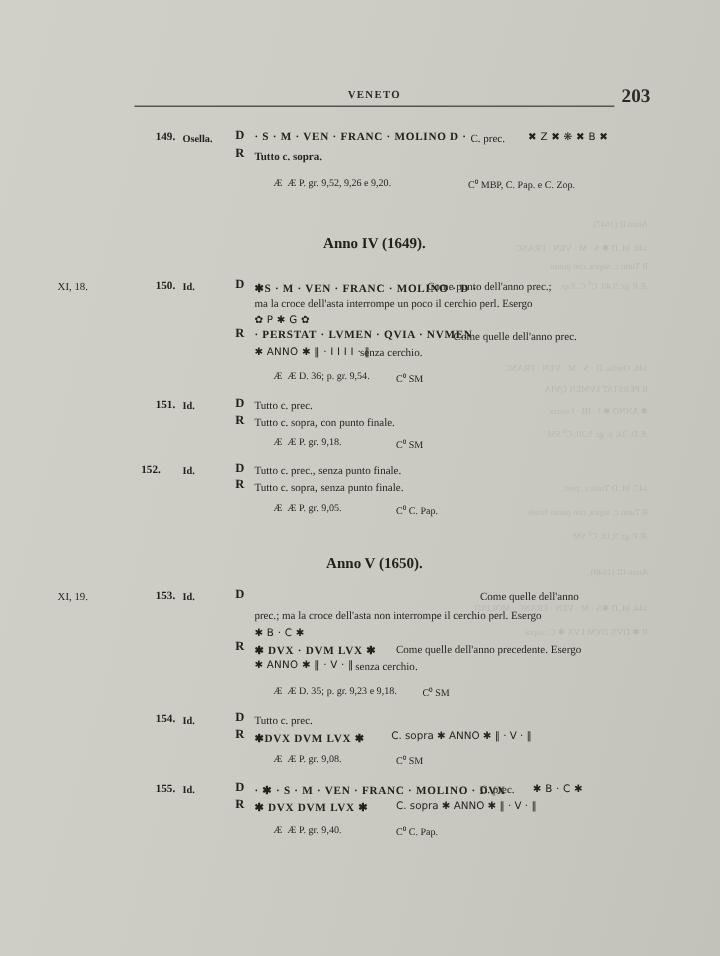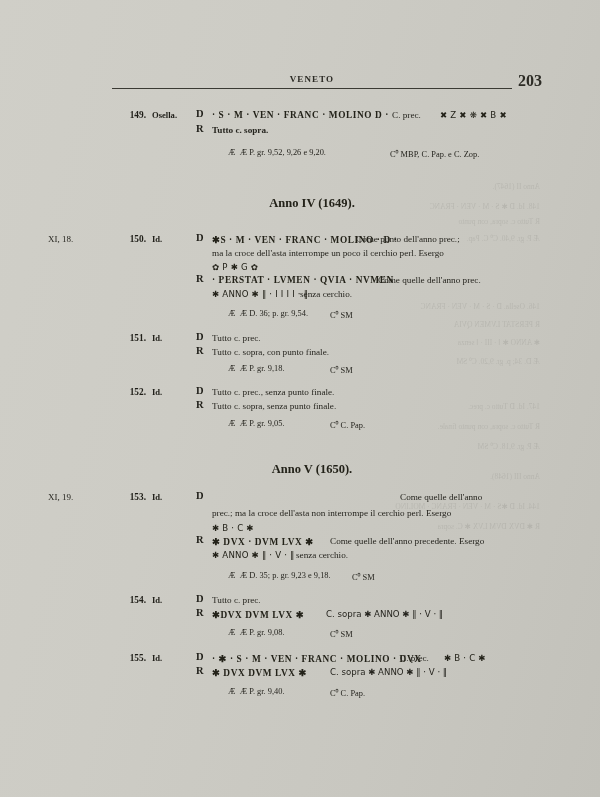--- a/index.html
+++ b/index.html
@@ -192,21 +192,21 @@
 
     <div class="num" style="left:112px; top:333px;">151.</div>
     <div class="kind" style="left:152px; top:333px;">Id.</div>
     <div class="sigD" style="left:196px; top:331px;">D</div>
     <div class="note" style="left:212px; top:333px;">Tutto c. prec.</div>
     <div class="sigR" style="left:196px; top:345px;">R</div>
     <div class="note" style="left:212px; top:347px;">Tutto c. sopra, con punto finale.</div>
     <div class="refs" style="left:228px; top:364px;"><span class="sc">Æ</span>&nbsp;&nbsp;<span>Æ  P. gr. 9,18.</span></div>
     <div class="refs" style="left:330px; top:364px;">C⁰ SM</div>
 
-    <div class="num" style="left:112px; top:387px;">152.</div>
+    <div class="num" style="left:100px; top:387px;">152.</div>
     <div class="kind" style="left:152px; top:387px;">Id.</div>
     <div class="sigD" style="left:196px; top:385px;">D</div>
     <div class="note" style="left:212px; top:387px;">Tutto c. prec., senza punto finale.</div>
     <div class="sigR" style="left:196px; top:399px;">R</div>
     <div class="note" style="left:212px; top:401px;">Tutto c. sopra, senza punto finale.</div>
     <div class="refs" style="left:228px; top:419px;"><span class="sc">Æ</span>&nbsp;&nbsp;<span>Æ  P. gr. 9,05.</span></div>
     <div class="refs" style="left:330px; top:419px;">C⁰ C. Pap.</div>
 
     <div class="section-title" style="top:462px;">Anno V (1650).</div>
 

